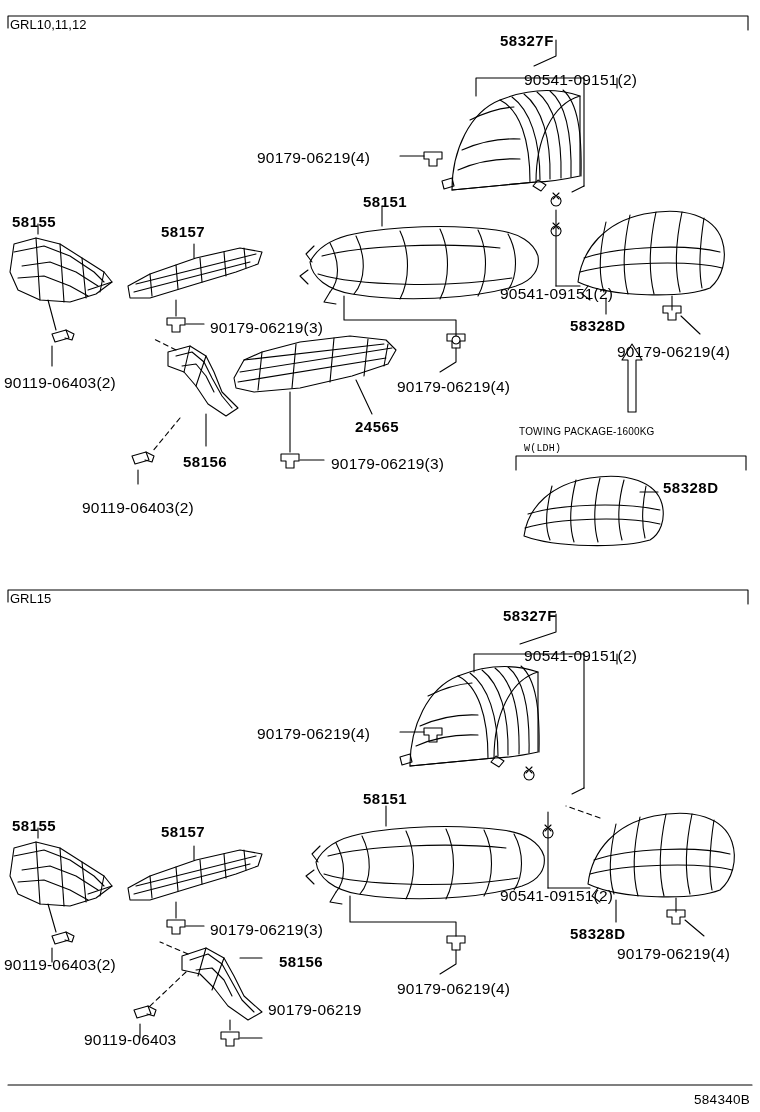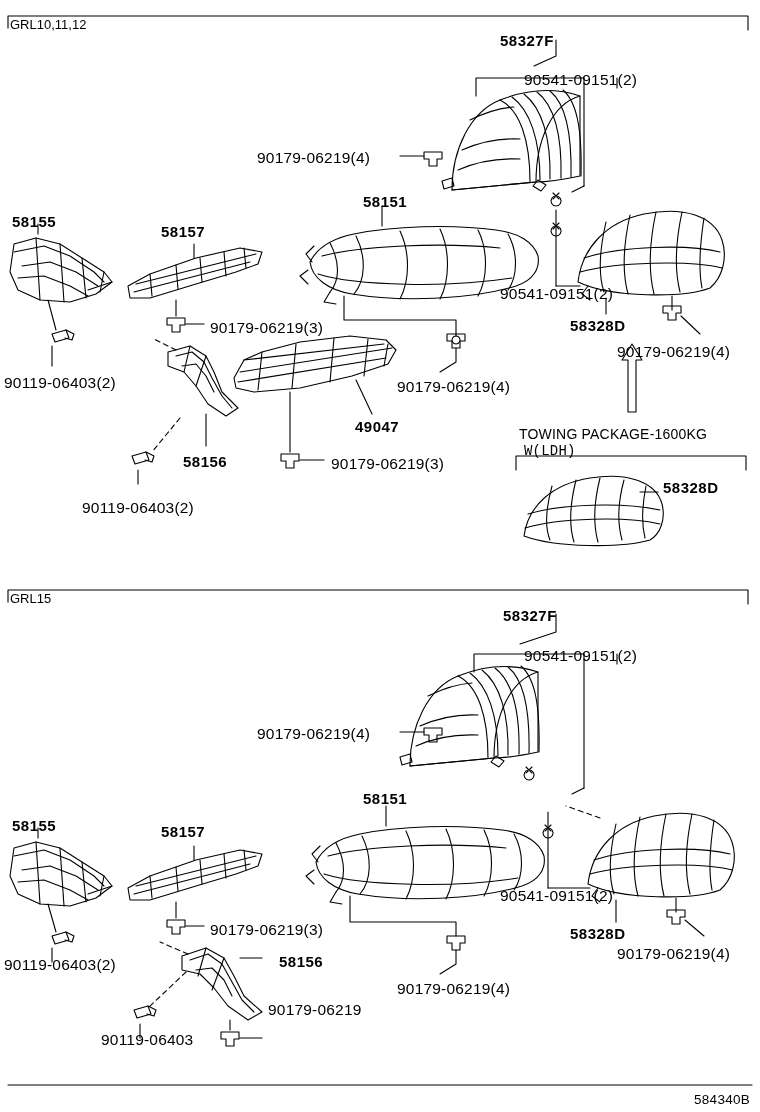--- a/index.html
+++ b/index.html
@@ -43,21 +43,21 @@
     letter-spacing: 0.2px;
   }
   .group-tag {
     font-size: 13px;
   }
   .footer-code {
     font-size: 13.5px;
     letter-spacing: 0.3px;
   }
   .note {
-    font-size: 14px;
+    font-size: 10px;
     letter-spacing: 0.2px;
   }
 </style>
 </head>
 <body>
 
 <div class="sheet">
 
   <svg class="art" viewBox="0 0 760 1112">
     <g fill="none" stroke="#000" stroke-width="1.1" stroke-linecap="round" stroke-linejoin="round">
@@ -372,21 +372,21 @@
   <div class="lbl mid" style="left:257px; top:150px;">90179-06219(4)</div>
   <div class="lbl big" style="left:363px; top:194px;">58151</div>
   <div class="lbl big" style="left:12px; top:214px;">58155</div>
   <div class="lbl big" style="left:161px; top:224px;">58157</div>
   <div class="lbl mid" style="left:500px; top:286px;">90541-09151(2)</div>
   <div class="lbl big" style="left:570px; top:318px;">58328D</div>
   <div class="lbl mid" style="left:210px; top:320px;">90179-06219(3)</div>
   <div class="lbl mid" style="left:617px; top:344px;">90179-06219(4)</div>
   <div class="lbl mid" style="left:4px; top:375px;">90119-06403(2)</div>
   <div class="lbl mid" style="left:397px; top:379px;">90179-06219(4)</div>
-  <div class="lbl big" style="left:355px; top:419px;">49047</div>
+  <div class="lbl big" style="left:355px; top:419px;">24565</div>
   <div class="lbl big" style="left:183px; top:454px;">58156</div>
   <div class="lbl mid" style="left:331px; top:456px;">90179-06219(3)</div>
   <div class="lbl mid" style="left:82px; top:500px;">90119-06403(2)</div>
   <div class="lbl big" style="left:663px; top:480px;">58328D</div>
 
   <div class="lbl note" style="left:519px; top:427px;">TOWING PACKAGE-1600KG</div>
   <div class="lbl note" style="left:524px; top:444px;font-family:Liberation Mono, monospace;">W(LDH)</div>
 
   <div class="lbl group-tag" style="left:10px; top:592px;text-align:center;">GRL15</div>
 
@@ -397,17 +397,17 @@
   <div class="lbl big" style="left:12px; top:818px;">58155</div>
   <div class="lbl big" style="left:161px; top:824px;">58157</div>
   <div class="lbl mid" style="left:500px; top:888px;">90541-09151(2)</div>
   <div class="lbl mid" style="left:210px; top:922px;">90179-06219(3)</div>
   <div class="lbl big" style="left:570px; top:926px;">58328D</div>
   <div class="lbl mid" style="left:617px; top:946px;">90179-06219(4)</div>
   <div class="lbl big" style="left:279px; top:954px;">58156</div>
   <div class="lbl mid" style="left:4px; top:957px;">90119-06403(2)</div>
   <div class="lbl mid" style="left:397px; top:981px;">90179-06219(4)</div>
   <div class="lbl mid" style="left:268px; top:1002px;">90179-06219</div>
-  <div class="lbl mid" style="left:84px; top:1032px;margin-left:17px;">90119-06403</div>
+  <div class="lbl mid" style="left:84px; top:1032px;">90119-06403</div>
 
   <div class="lbl footer-code" style="left:694px; top:1093px;">584340B</div>
 
 </div>
 
 </body></html>

